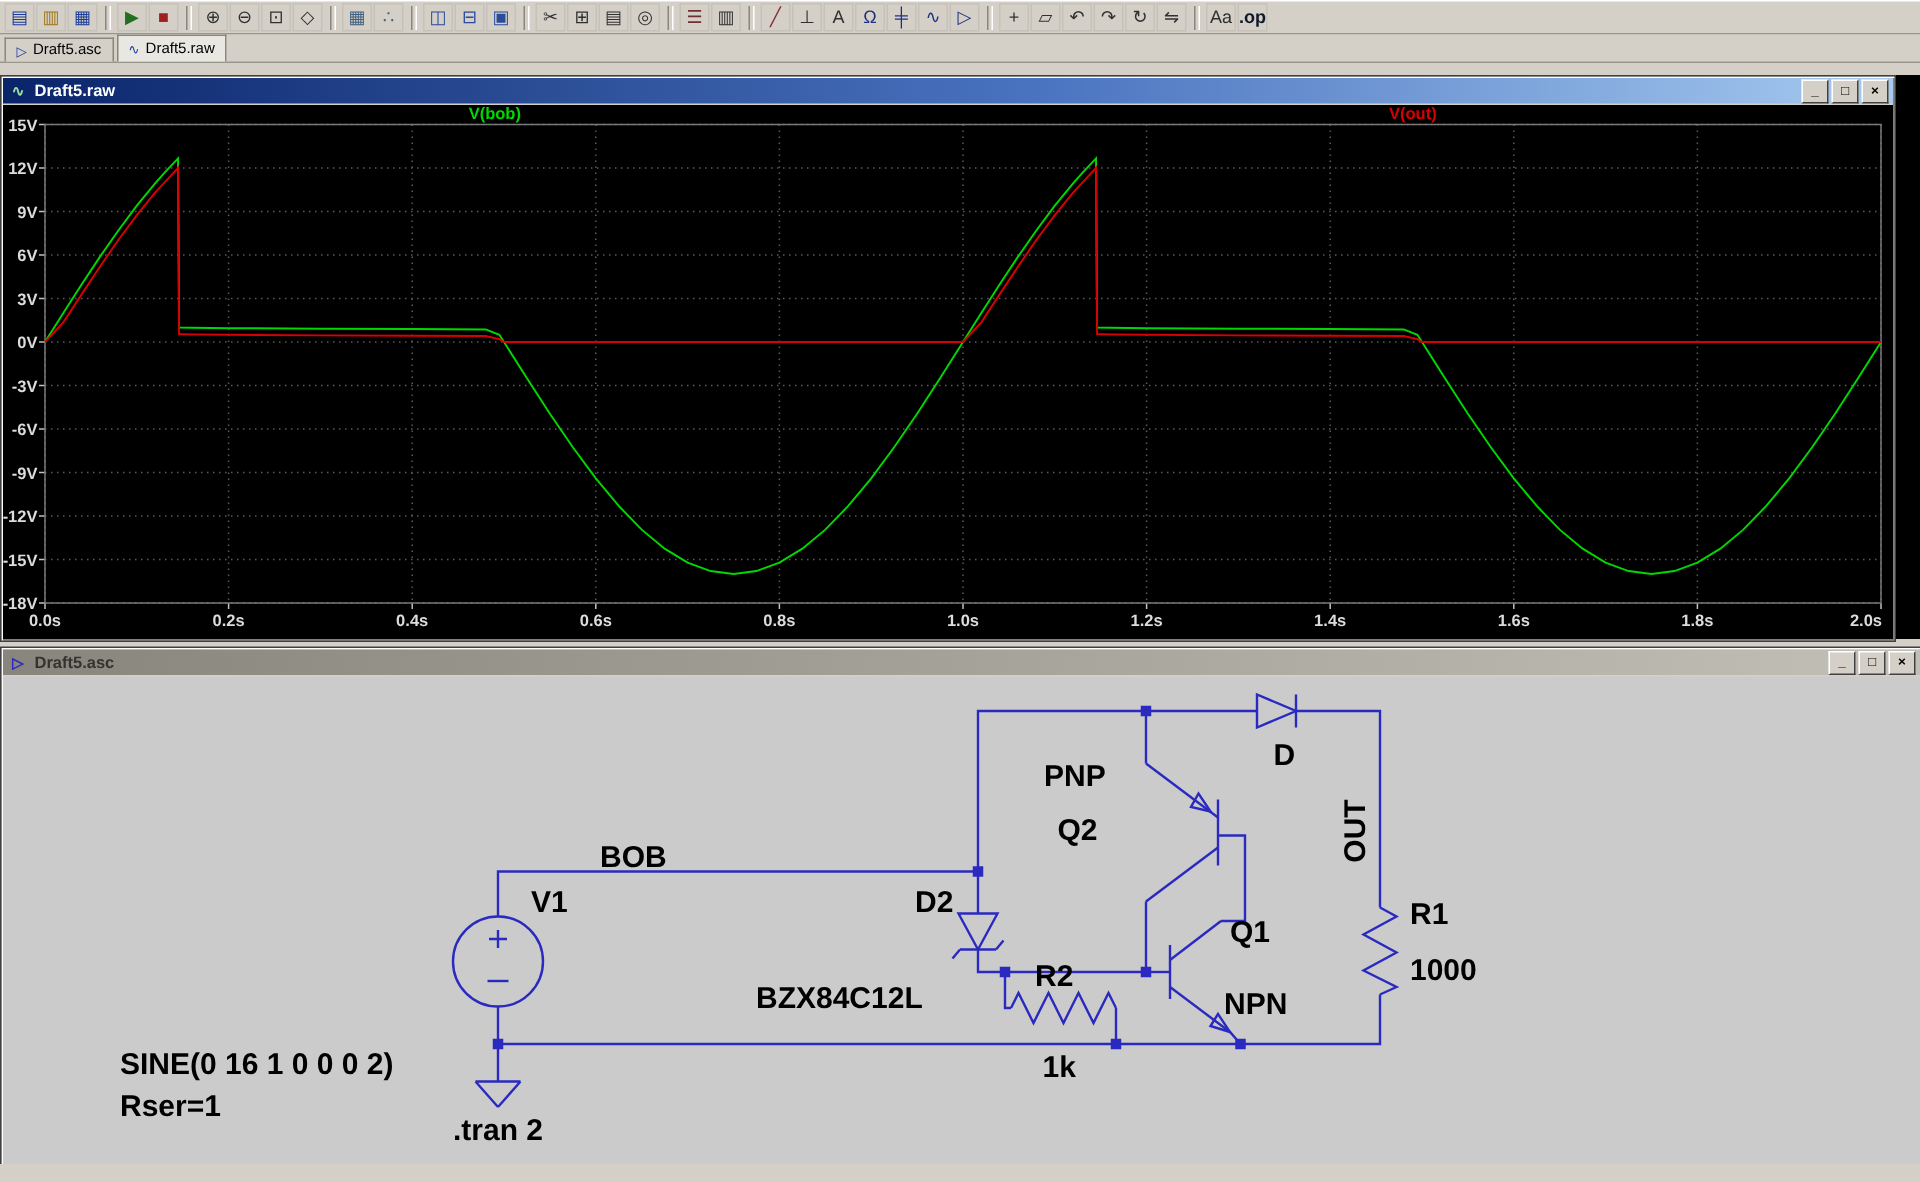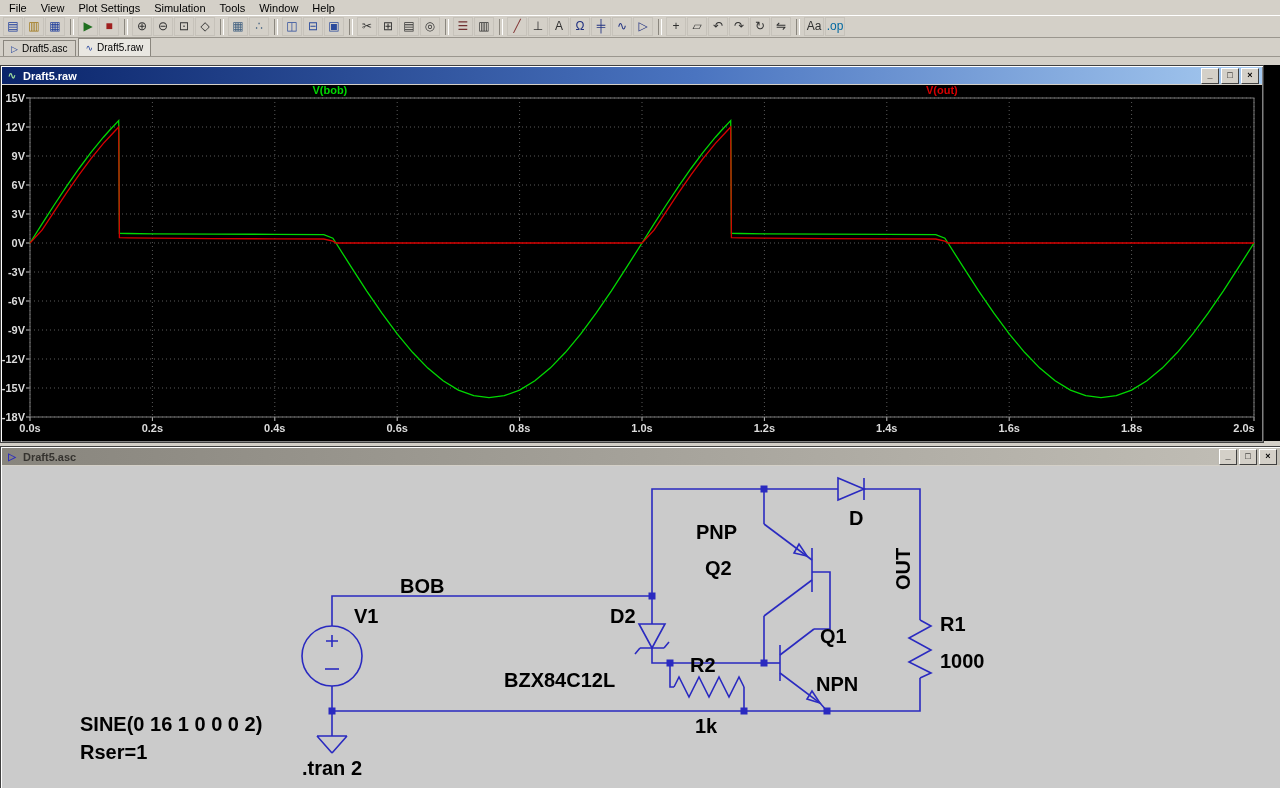--- a/index.html
+++ b/index.html
@@ -51,29 +51,20 @@
   .tbar{stroke:#2a2ac0;stroke-width:2.6;}
   .afill{fill:#2a2ac0;stroke:none;}
   .node{fill:#2a2ac0;stroke:none;}
   .schlab{fill:#000000;font:bold 20px "Liberation Sans",sans-serif;}
 </style>
 </head>
 <body>
 
 <div>
 
-  <div class="menubar">
-      <span class="menu-item">File</span>
-      <span class="menu-item">View</span>
-      <span class="menu-item">Plot Settings</span>
-      <span class="menu-item">Simulation</span>
-      <span class="menu-item">Tools</span>
-      <span class="menu-item">Window</span>
-      <span class="menu-item">Help</span>
-    </div>
 
   <div class="toolbar">
       <span class="tb-icon" style="color: rgb(26, 58, 156);">▤</span>
       <span class="tb-icon" style="color: rgb(160, 120, 24);">▥</span>
       <span class="tb-icon" style="color: rgb(26, 58, 156);">▦</span>
       <span class="tb-sep"></span>
       <span class="tb-icon" style="color: rgb(32, 112, 32);">▶</span>
       <span class="tb-icon" style="color: rgb(160, 32, 32);">■</span>
       <span class="tb-sep"></span>
       <span class="tb-icon" style="color: rgb(48, 48, 48);">⊕</span>
@@ -105,21 +96,21 @@
       <span class="tb-icon" style="color: rgb(32, 48, 128);">▷</span>
       <span class="tb-sep"></span>
       <span class="tb-icon" style="color: rgb(48, 48, 48);">+</span>
       <span class="tb-icon" style="color: rgb(48, 48, 48);">▱</span>
       <span class="tb-icon" style="color: rgb(48, 48, 48);">↶</span>
       <span class="tb-icon" style="color: rgb(48, 48, 48);">↷</span>
       <span class="tb-icon" style="color: rgb(48, 48, 48);">↻</span>
       <span class="tb-icon" style="color: rgb(48, 48, 48);">⇋</span>
       <span class="tb-sep"></span>
       <span class="tb-icon" style="color: rgb(48, 48, 48);">Aa</span>
-      <span class="tb-icon" style="color: #0369a1;">.op</span>
+      <span class="tb-icon" style="color: #0f172a; font-weight: bold;">.op</span>
     </div>
 
   <div class="tabbar">
       <span class="tab">
         <span class="ticon">▷</span>
         <span>Draft5.asc</span>
       </span>
       <span class="tab active">
         <span class="ticon">∿</span>
         <span>Draft5.raw</span>

